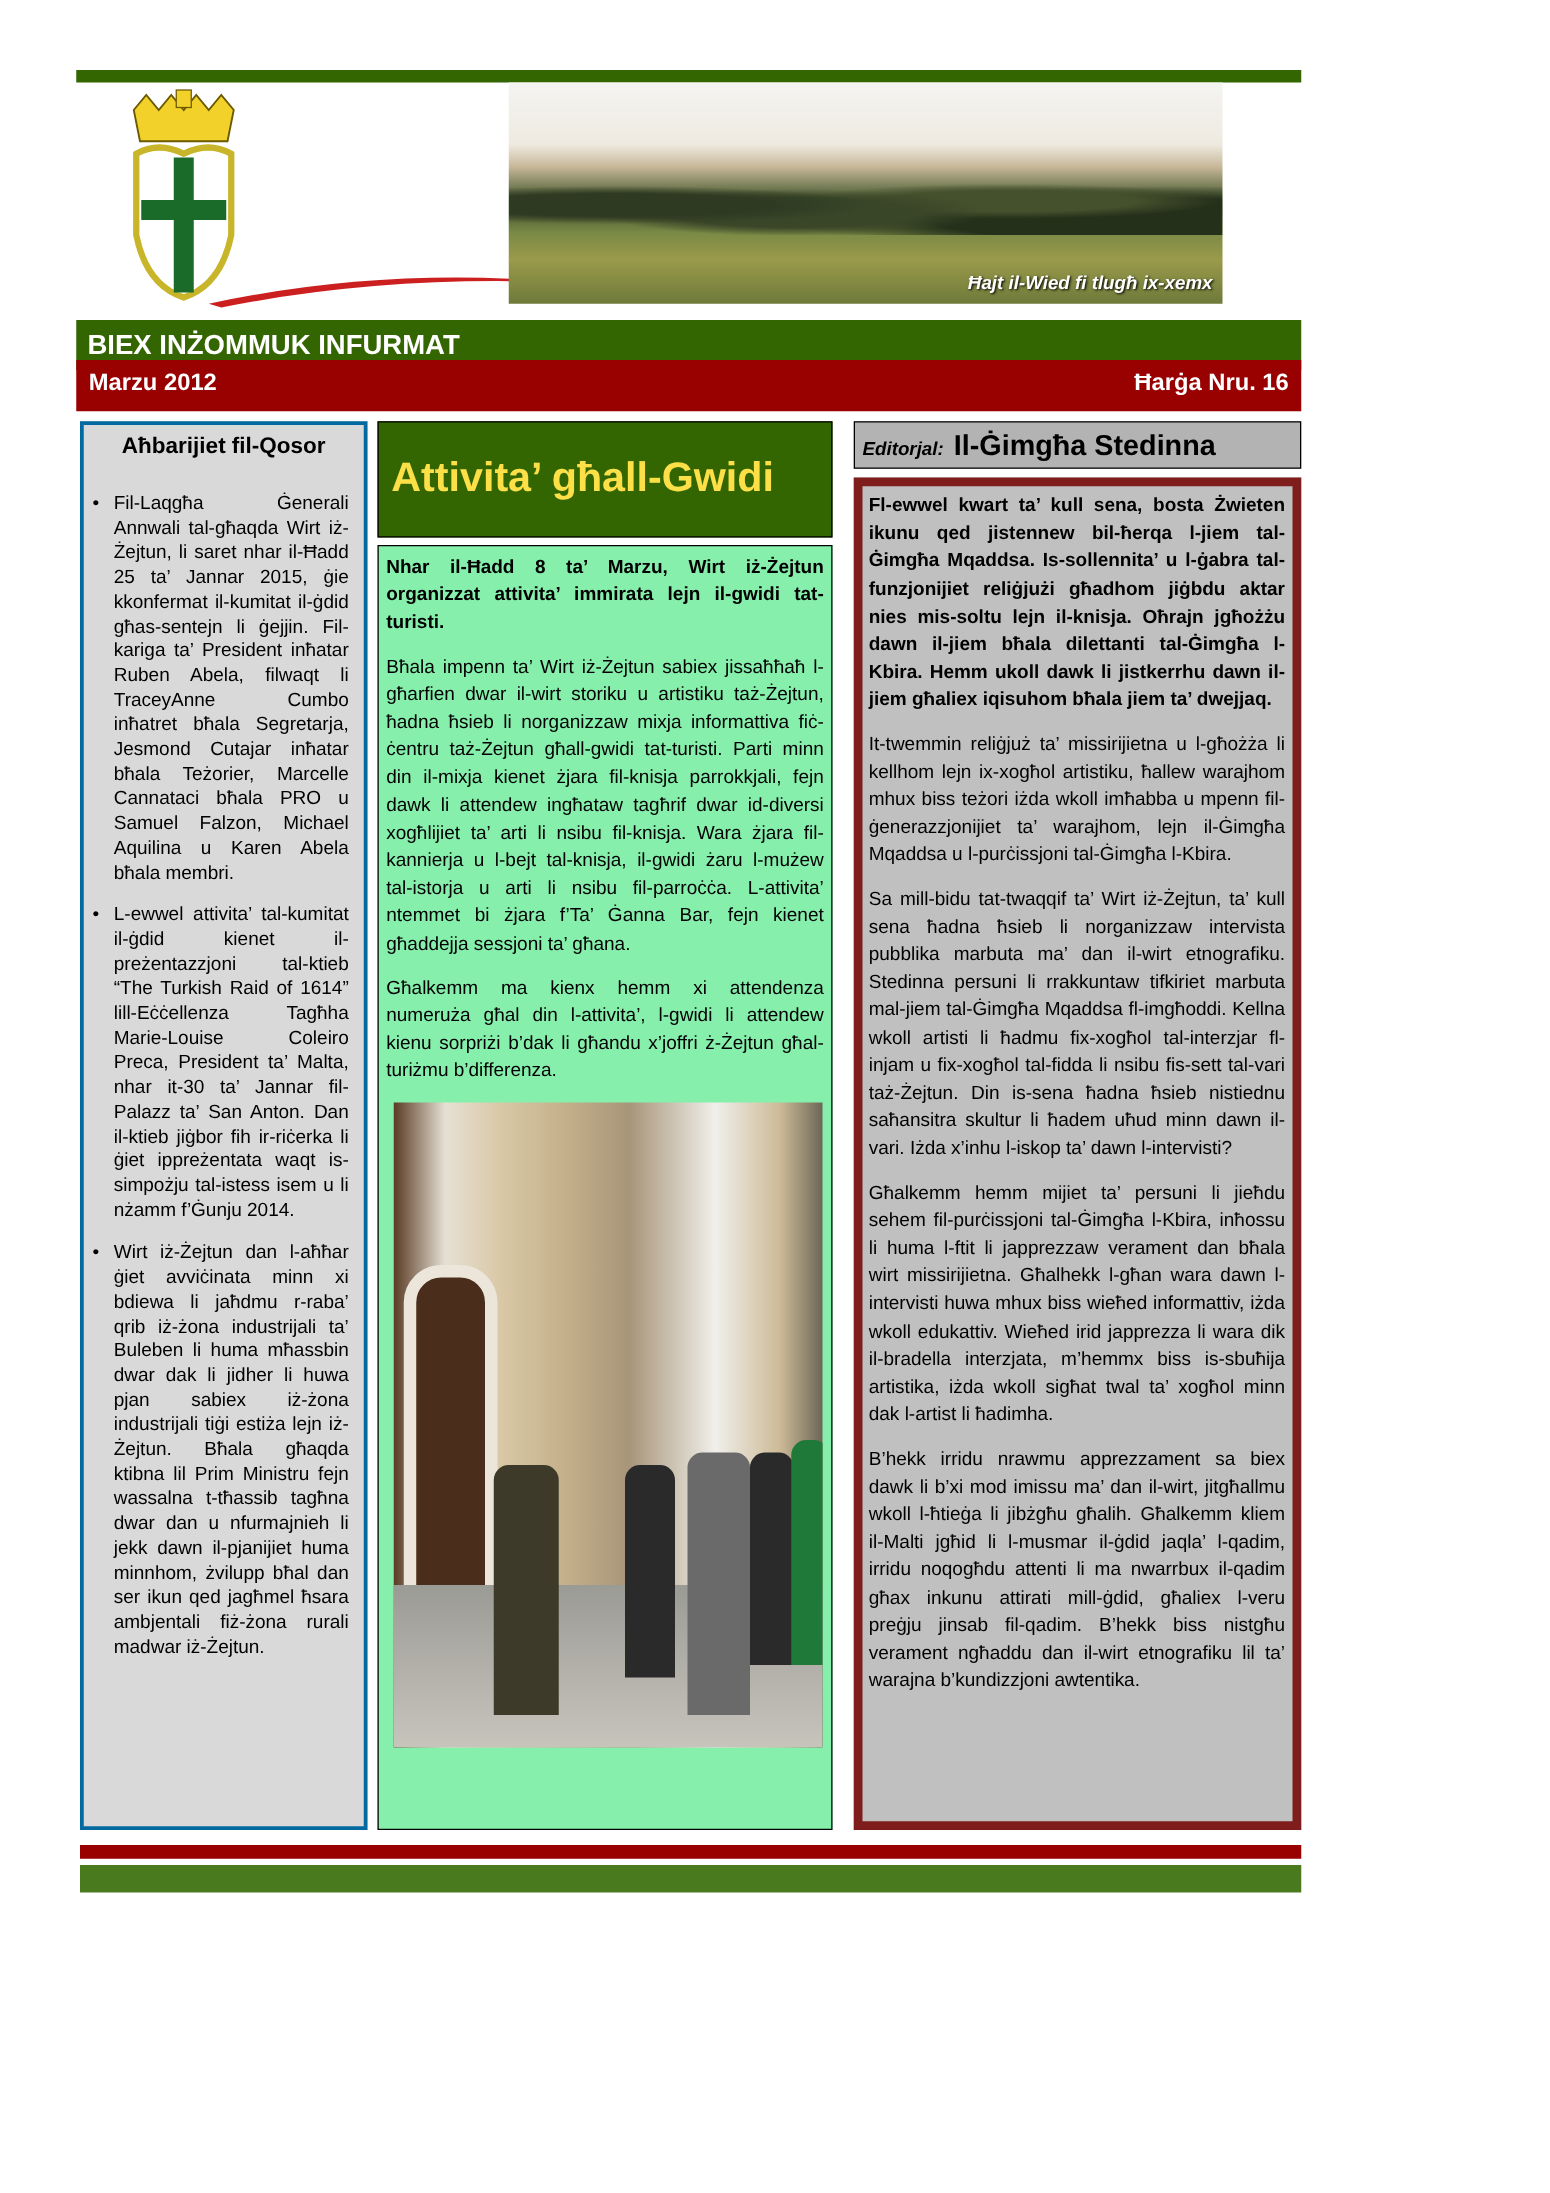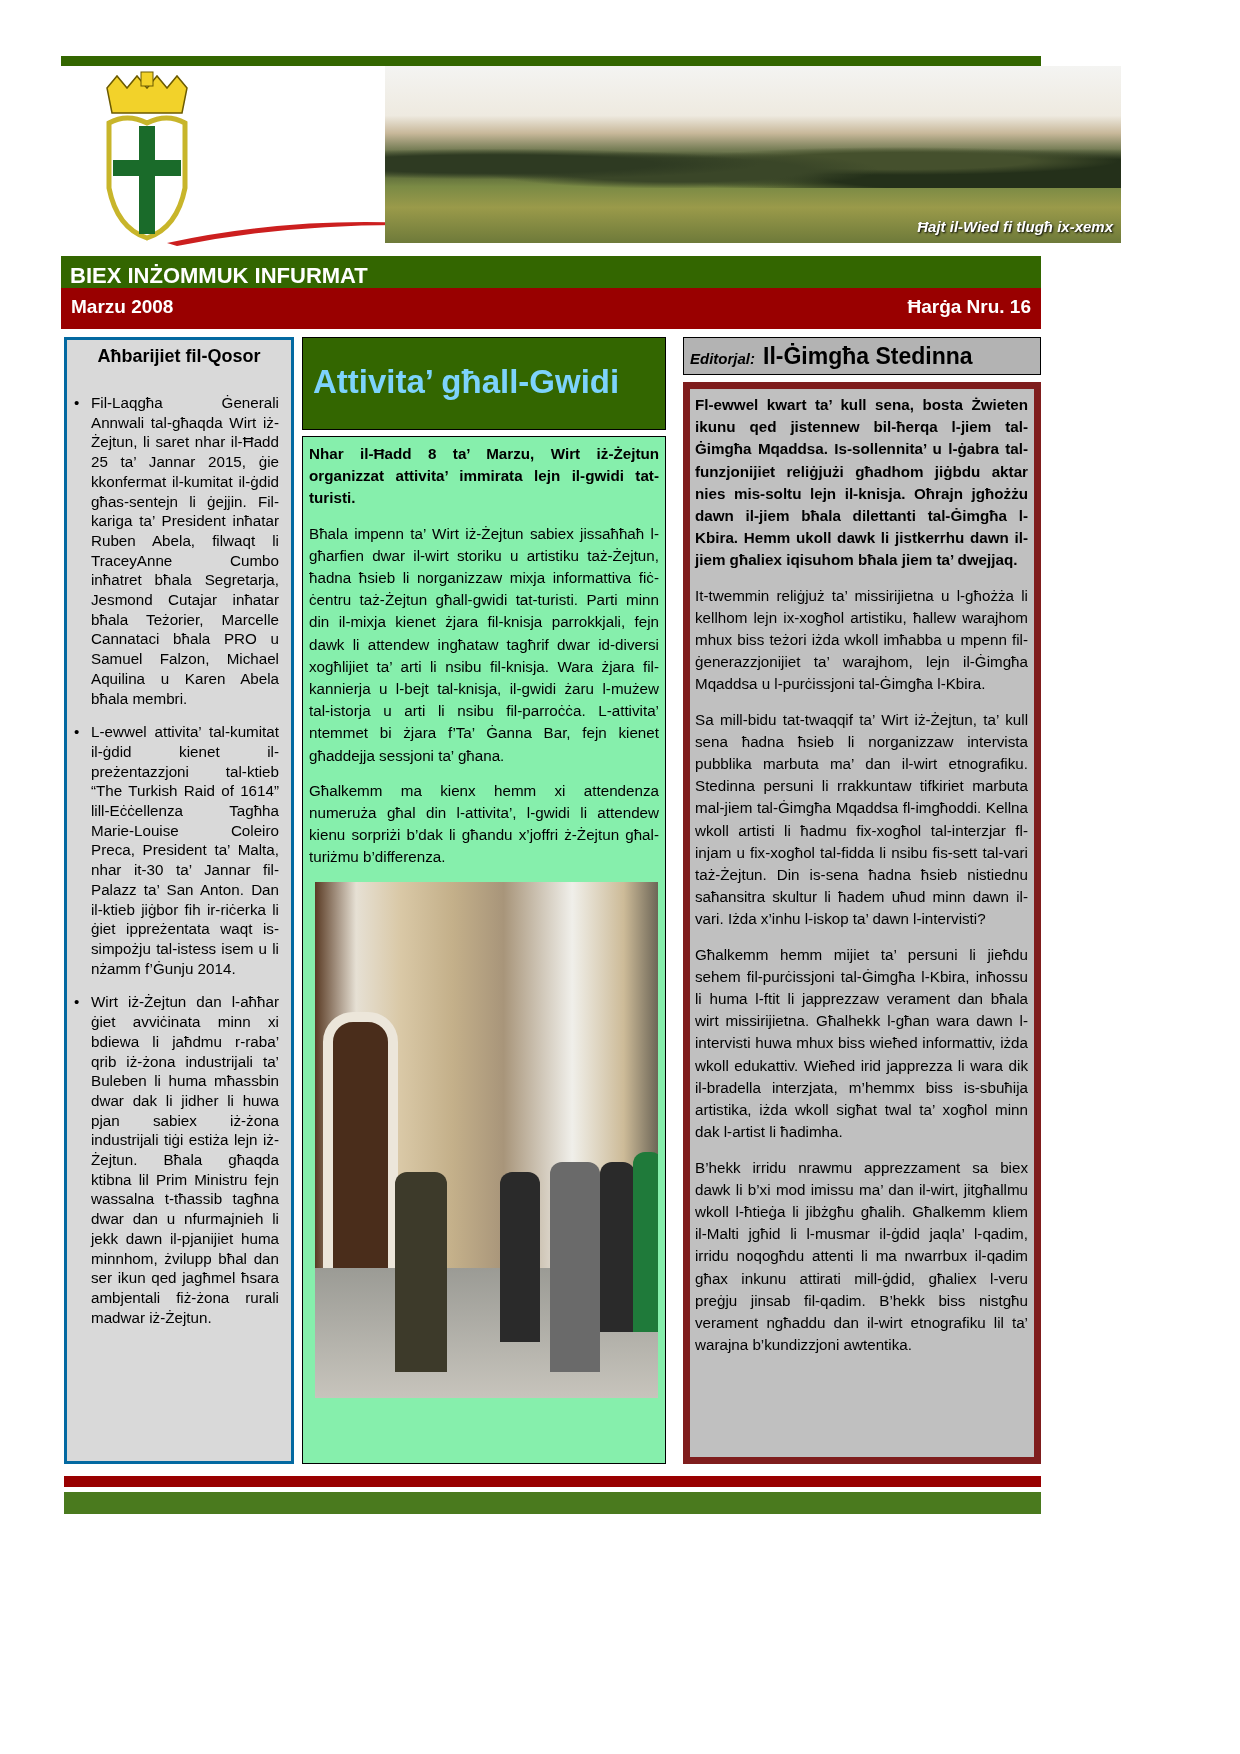--- a/index.html
+++ b/index.html
@@ -1,36 +1,36 @@
 <!DOCTYPE html>
 <html><head>
 <meta charset="utf-8">
 <style>
   html, body { margin: 0; padding: 0; background: #ffffff; }
   body { width: 1240px; height: 1754px; position: relative; overflow: hidden; font-family: "Liberation Sans", sans-serif; color: #000; }
   .abs { position: absolute; }
   .topbar { left: 61px; top: 56px; width: 980px; height: 10px; background: #336600; }
   .logo { left: 97px; top: 68px; width: 305px; height: 174px; }
   .logo-text { position: absolute; left: 100px; top: 52px; font-family: "DejaVu Sans", sans-serif; font-weight: 900; font-size: 37px; line-height: 44px; letter-spacing: -1px; color: #111; }
-  .hero { left: 385px; top: 66px; width: 736px; height: 177px; overflow: hidden;
+  .hero { left: 407px; top: 66px; width: 571px; height: 177px; overflow: hidden;
     background: linear-gradient(to bottom, #f4f4f2 0%, #eeeae0 28%, #c8b89a 38%, #6f7850 48%, #4d5a35 58%, #7a8a45 68%, #9a9a4a 80%, #6e7a3a 100%); }
   .hero .trees { position: absolute; left: 0; right: 0; top: 62px; height: 60px;
     background: radial-gradient(ellipse at 15% 60%, #2e3a22 0 18%, transparent 30%),
                 radial-gradient(ellipse at 40% 70%, #3a4628 0 20%, transparent 32%),
                 radial-gradient(ellipse at 70% 55%, #45502d 0 18%, transparent 30%),
                 radial-gradient(ellipse at 92% 80%, #24301a 0 25%, transparent 40%); }
   .hero .caption { position: absolute; right: 8px; bottom: 8px; color: #fff; font-weight: bold; font-style: italic; font-size: 15px; text-shadow: 1px 1px 2px #000; }
   .bar-green { left: 61px; top: 245px; width: 980px; height: 40px; background: #336600; color: #fff; font-weight: bold; font-size: 22px; line-height: 40px; padding-left: 9px; box-sizing: border-box; margin-top: 11px; }
   .bar-red { left: 61px; top: 288px; width: 980px; height: 41px; background: #990000; color: #fff; font-weight: bold; font-size: 19px; line-height: 38px; padding: 0 10px; box-sizing: border-box; display: flex; justify-content: space-between; }
   .col-left { left: 64px; top: 337px; width: 230px; height: 1127px; background: #d9d9d9; border: 3px solid #0369a1; box-sizing: border-box; }
   .col-left h3 { margin: 6px 0 0 0; text-align: center; font-size: 18px; font-weight: bold; }
   .col-left ul { margin: 26px 0 0 0; padding: 0 12px 0 24px; list-style: none; }
   .col-left li { position: relative; font-size: 15.2px; line-height: 19.7px; text-align: justify; margin-bottom: 14px; }
   .col-left li .bullet { position: absolute; left: -17px; top: 0; }
-  .mid-title { left: 302px; top: 337px; width: 364px; height: 93px; background: #336600; border: 1px solid #000; box-sizing: border-box; color: #7dd3fc; font-weight: bold; font-size: 33px; line-height: 88px; padding-left: 10px; }
+  .mid-title { left: 302px; top: 337px; width: 364px; height: 93px; background: #336600; border: 1px solid #000; box-sizing: border-box; color: #fde047; font-weight: bold; font-size: 33px; line-height: 88px; padding-left: 10px; }
   .col-mid { left: 302px; top: 436px; width: 364px; height: 1028px; background: #86efac; border: 1px solid #000; box-sizing: border-box; padding: 6px 6px 0 6px; }
   .col-mid p { margin: 0 0 13px 0; font-size: 15.2px; line-height: 22.2px; text-align: justify; }
   .col-mid p.lead { font-weight: bold; }
   .photo { margin: 6px 0 0 6px; width: 343px; height: 516px; position: relative; overflow: hidden;
     background: linear-gradient(to right, #5a3b24 0%, #e6e0d4 12%, #d9c8a6 25%, #c4b08a 40%, #a8957a 55%, #f0efea 75%, #cdbb98 90%, #6d6657 100%); }
   .photo .door { position: absolute; left: 8px; top: 130px; width: 55px; height: 300px; background: #4a2d1b; border-radius: 30px 30px 0 0; border: 10px solid #ece6da; }
   .photo .ground { position: absolute; left: 0; right: 0; bottom: 0; height: 130px; background: linear-gradient(to bottom, #9b9b95, #c7c4bc); }
   .photo .person { position: absolute; background: #2a2a2a; border-radius: 12px 12px 0 0; }
   .ed-title { left: 683px; top: 337px; width: 358px; height: 38px; background: #b3b3b3; border: 1px solid #000; box-sizing: border-box; padding-left: 6px; line-height: 36px; white-space: nowrap; }
   .ed-title .lab { font-weight: bold; font-style: italic; font-size: 15px; }
@@ -60,21 +60,21 @@
 </div>
 
 <div class="abs hero">
   <div class="trees"></div>
   <div class="caption">Ħajt il-Wied fi tlugħ ix-xemx</div>
 </div>
 
 <div class="abs bar-green">BIEX INŻOMMUK INFURMAT</div>
 
 <div class="abs bar-red">
-  <span>Marzu 2008</span>
+  <span>Marzu 2012</span>
   <span>Ħarġa Nru. 16</span>
 </div>
 
 <div class="abs col-left">
   <h3>Aħbarijiet fil-Qosor</h3>
   <ul>
     <li><span class="bullet">•</span><span>Fil-Laqgħa Ġenerali Annwali tal-għaqda Wirt iż-Żejtun, li saret nhar il-Ħadd 25 ta’ Jannar 2015, ġie kkonfermat il-kumitat il-ġdid għas-sentejn li ġejjin. Fil-kariga ta’ President inħatar Ruben Abela, filwaqt li TraceyAnne Cumbo inħatret bħala Segretarja, Jesmond Cutajar inħatar bħala Teżorier, Marcelle Cannataci bħala PRO u Samuel Falzon, Michael Aquilina u Karen Abela bħala membri.</span></li>
     <li><span class="bullet">•</span><span>L-ewwel attivita’ tal-kumitat il-ġdid kienet il-preżentazzjoni tal-ktieb “The Turkish Raid of 1614” lill-Eċċellenza Tagħha Marie-Louise Coleiro Preca, President ta’ Malta, nhar it-30 ta’ Jannar fil-Palazz ta’ San Anton. Dan il-ktieb jiġbor fih ir-riċerka li ġiet ippreżentata waqt is-simpożju tal-istess isem u li nżamm f’Ġunju 2014.</span></li>
     <li><span class="bullet">•</span><span>Wirt iż-Żejtun dan l-aħħar ġiet avviċinata minn xi bdiewa li jaħdmu r-raba’ qrib iż-żona industrijali ta’ Buleben li huma mħassbin dwar dak li jidher li huwa pjan sabiex iż-żona industrijali tiġi estiża lejn iż-Żejtun. Bħala għaqda ktibna lil Prim Ministru fejn wassalna t-tħassib tagħna dwar dan u nfurmajnieh li jekk dawn il-pjanijiet huma minnhom, żvilupp bħal dan ser ikun qed jagħmel ħsara ambjentali fiż-żona rurali madwar iż-Żejtun.</span></li>
   </ul>

